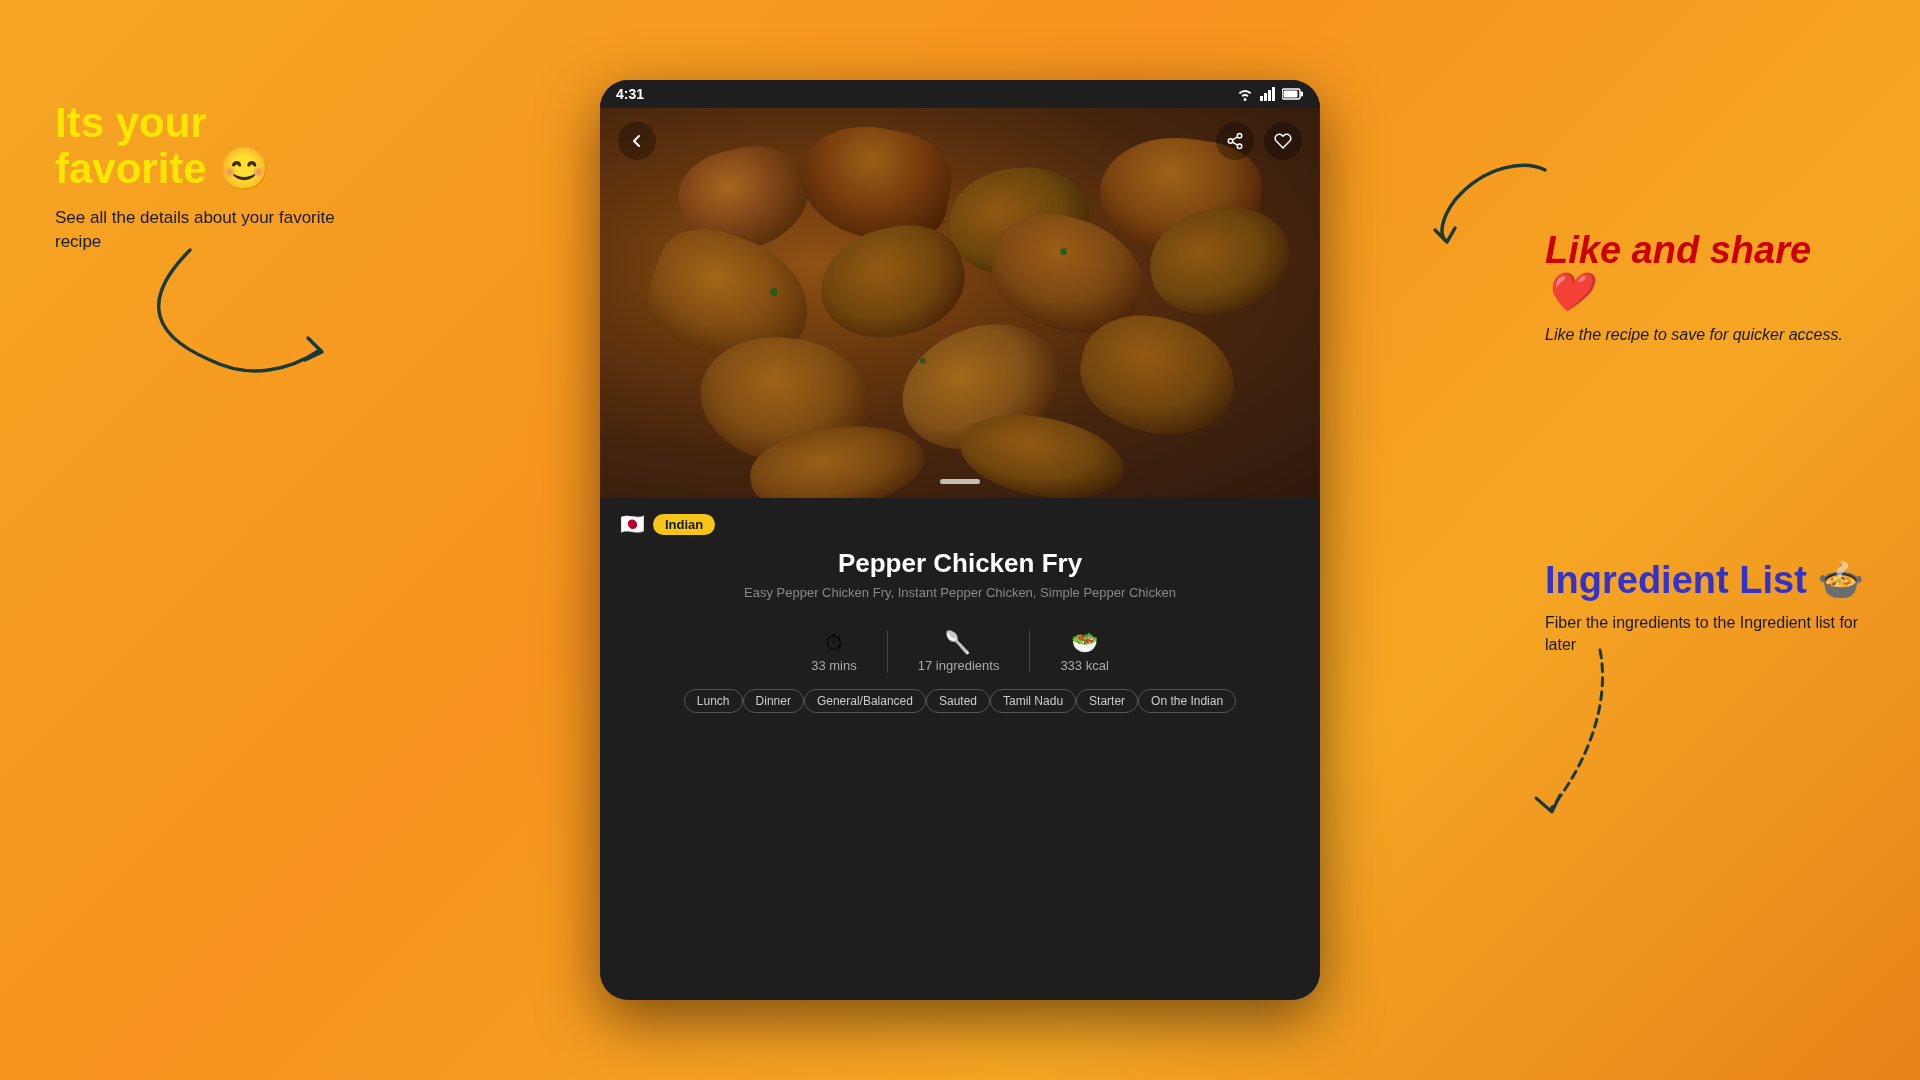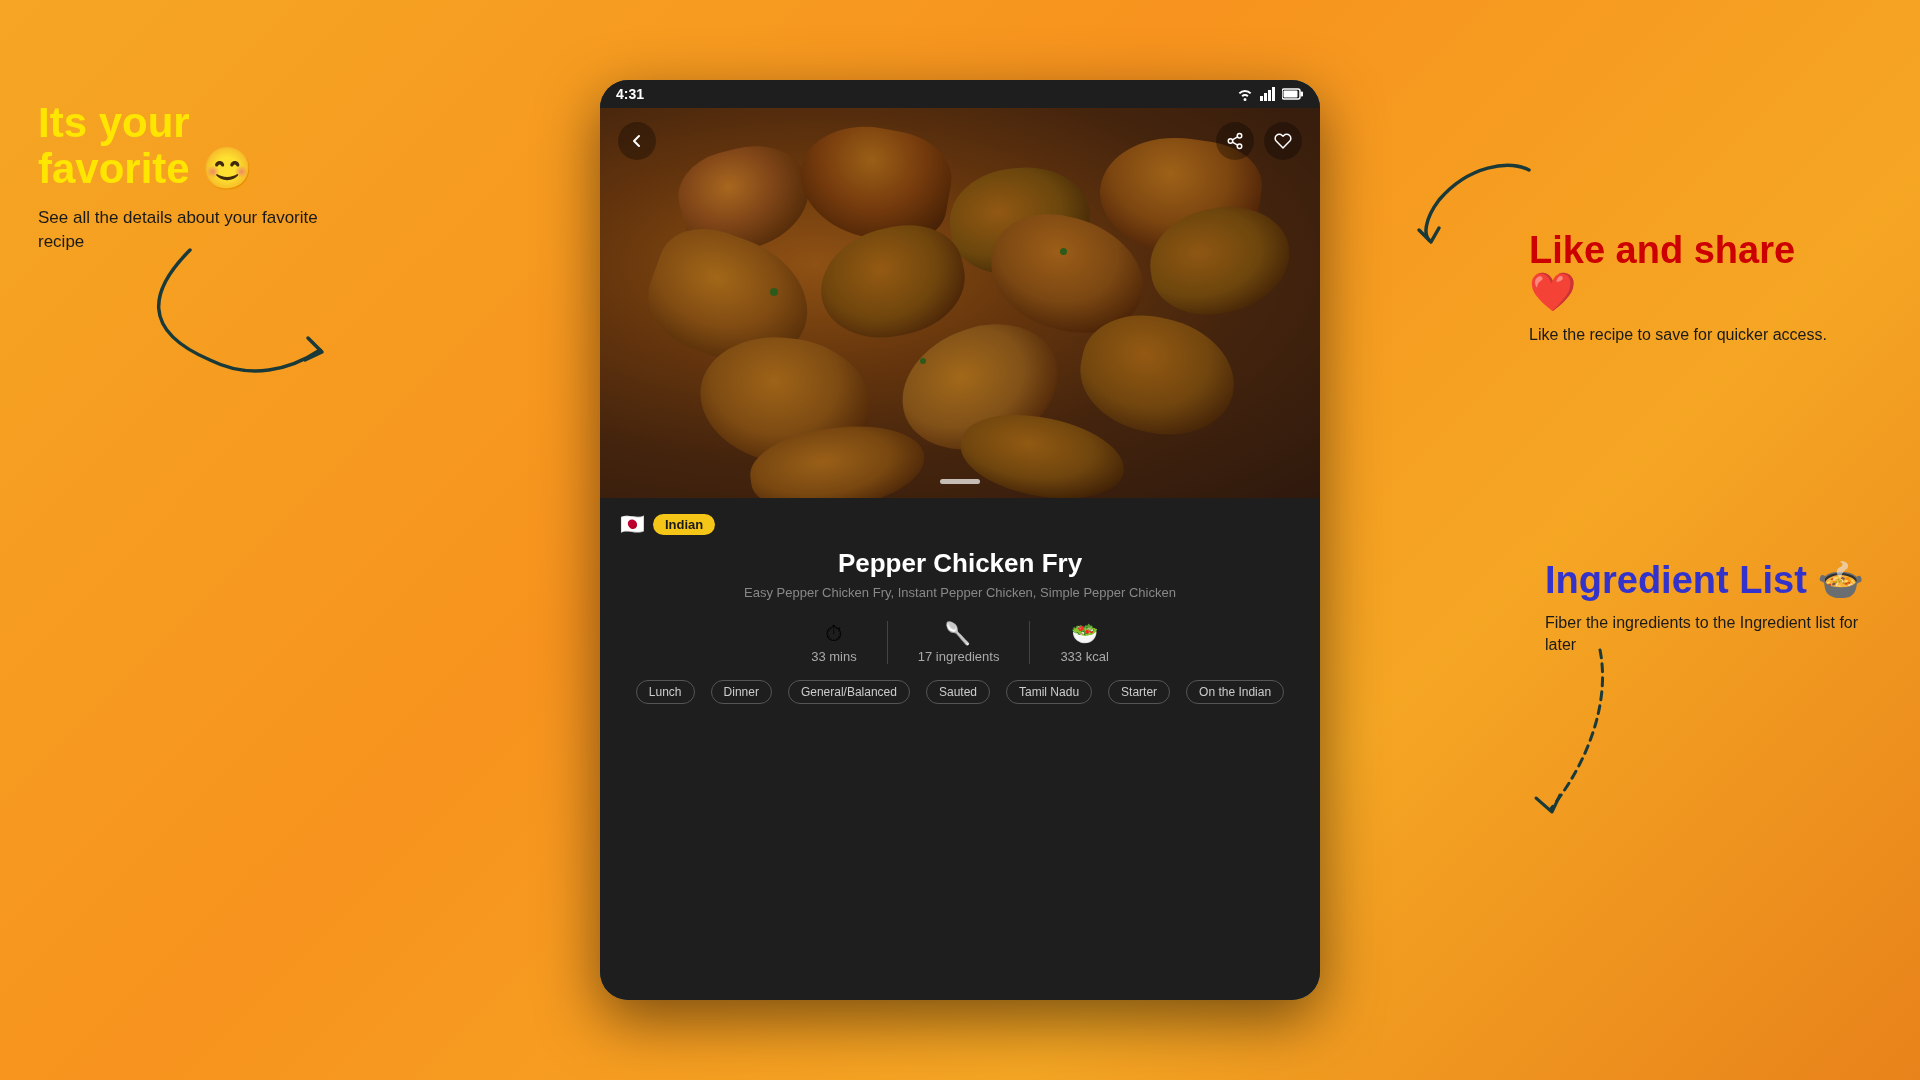--- a/index.html
+++ b/index.html
@@ -9,21 +9,21 @@
       height: 1080px;
       overflow: hidden;
       font-family: 'Segoe UI', Arial, sans-serif;
       background: linear-gradient(135deg, #f5a623 0%, #f7931e 40%, #f5a623 70%, #e8821a 100%);
       position: relative;
     }
 
     
     .left-content {
       position: absolute;
-      left: 38px;
+      left: 55px;
       top: 100px;
       width: 310px;
     }
 
     .left-title {
       font-size: 42px;
       font-weight: 900;
       color: #ffe600;
       line-height: 1.1;
       margin-bottom: 14px;
@@ -40,24 +40,25 @@
       position: absolute;
       left: 130px;
       top: 230px;
       width: 220px;
       height: 160px;
     }
 
     
     .right-top {
       position: absolute;
-      right: 71px;
+      right: 55px;
       top: 230px;
       width: 320px;
       text-align: left;
+      font-style: italic;
     }
 
     .right-title {
       font-size: 38px;
       font-weight: 900;
       color: #cc0000;
       line-height: 1.1;
       margin-bottom: 10px;
     }
 
@@ -225,21 +226,21 @@
       font-size: 26px;
       font-weight: 700;
       text-align: center;
       margin-bottom: 6px;
     }
 
     .recipe-subtitle {
       color: #888;
       font-size: 13px;
       text-align: center;
-      margin-bottom: 21px;
+      margin-bottom: 30px;
     }
 
     
     .stats-row {
       display: flex;
       align-items: center;
       justify-content: center;
       gap: 0;
       margin-bottom: 16px;
     }
@@ -262,21 +263,21 @@
 
     .stat-value {
       color: #aaa;
       font-size: 13px;
     }
 
     
     .recipe-tags {
       display: flex;
       flex-wrap: wrap;
-      gap: 16px;
+      gap: 0;
       margin-bottom: 16px;
       justify-content: center;
     }
 
     .tag {
       border: 1px solid #555;
       color: #ccc;
       font-size: 12px;
       padding: 4px 12px;
       border-radius: 16px;

